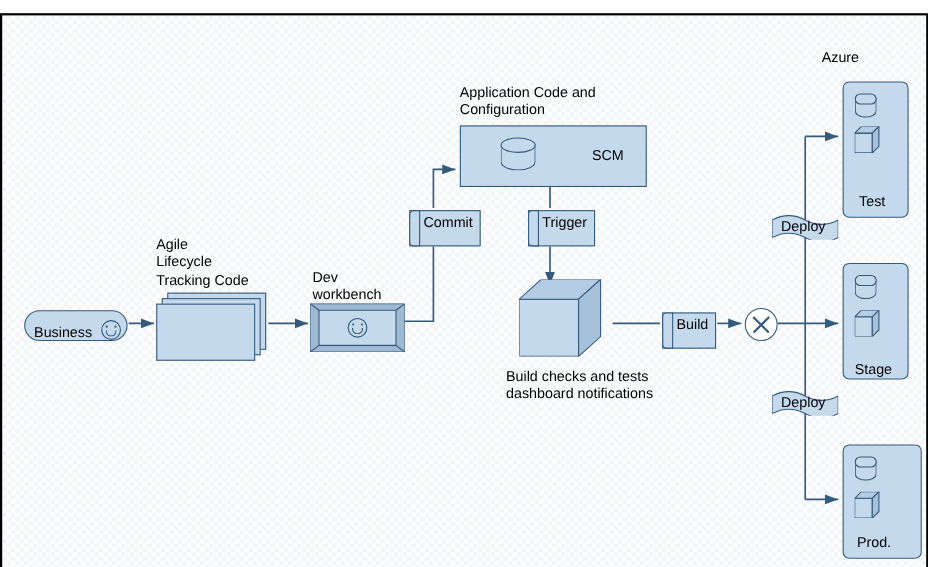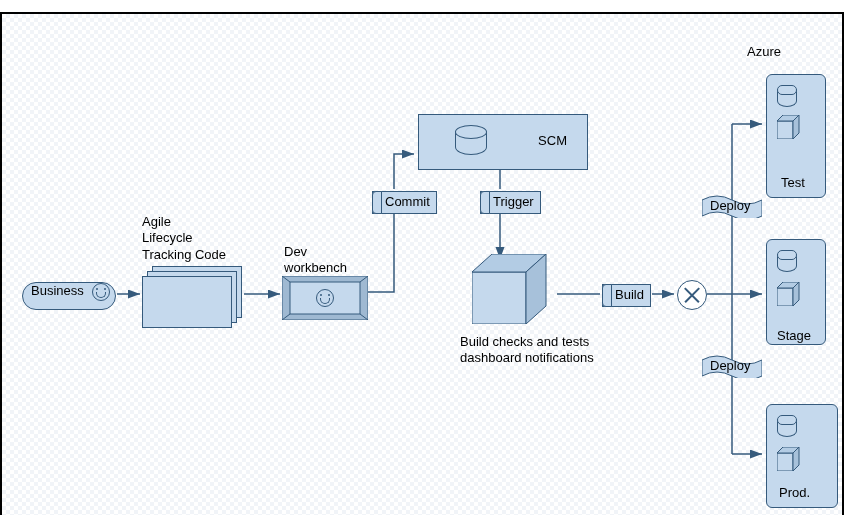--- a/index.html
+++ b/index.html
@@ -20,21 +20,21 @@
   svg.overlay{position:absolute;left:0;top:0}
   .smile{width:16px;height:16px;border:1.5px solid #355a7c;border-radius:50%;position:relative;display:inline-block;vertical-align:middle}
   .smile::before,.smile::after{content:"";position:absolute;width:2px;height:2px;background:#355a7c;border-radius:50%;top:4px}
   .smile::before{left:3px}.smile::after{right:3px}
   .smile .m{position:absolute;left:3px;right:3px;bottom:2px;height:5px;border:1.5px solid #355a7c;border-top:none;border-radius:0 0 10px 10px}
   .cyl{position:absolute}
   .db{width:20px;height:22px}
   .db .top{position:absolute;left:0;right:0;top:0;height:8px;border:1px solid #355a7c;border-radius:50%/100%;background:#c5d9ed}
   .db .body{position:absolute;left:0;right:0;top:4px;bottom:0;border:1px solid #355a7c;border-top:none;border-radius:0 0 10px 10px/0 0 6px 6px;background:#c5d9ed}
   .cube{position:absolute;width:24px;height:24px}
-  .flag{position:absolute;background:#c5d9ed;border:1px solid #355a7c;box-sizing:border-box;padding:2px 6px 4px 12px}
+  .flag{position:absolute;background:#c5d9ed;border:1px solid #355a7c;box-sizing:border-box;padding:2px 6px 14px 12px}
   .flag::before{content:"";position:absolute;left:-1px;top:-1px;bottom:-1px;width:8px;border:1px solid #355a7c;border-right:1px solid #355a7c;background:#c5d9ed;border-radius:4px 0 0 4px}
   .banner{position:absolute}
   .circleX{position:absolute;width:28px;height:28px;border:1.5px solid #355a7c;border-radius:50%;background:#fff}
   .circleX::before,.circleX::after{content:"";position:absolute;left:50%;top:50%;width:20px;height:1.5px;background:#355a7c;transform-origin:center}
   .circleX::before{transform:translate(-50%,-50%) rotate(45deg)}
   .circleX::after{transform:translate(-50%,-50%) rotate(-45deg)}
   .bevel{position:absolute;box-sizing:border-box}
   .envbox{position:absolute;background:#c5d9ed;border:1px solid #355a7c;border-radius:6px;box-sizing:border-box}
 </style>
 </head>
@@ -72,21 +72,21 @@
     <line x1="730" y1="110" x2="760" y2="110" stroke="#355a7c" stroke-width="1.5" marker-end="url(#ah)"></line>
 
     <line x1="730" y1="280" x2="760" y2="280" stroke="#355a7c" stroke-width="1.5" marker-end="url(#ah)"></line>
 
     <line x1="730" y1="440" x2="760" y2="440" stroke="#355a7c" stroke-width="1.5" marker-end="url(#ah)"></line>
   </svg>
 
   <div class="label" style="left:745px;top:30px">Azure</div>
 
 
-  <div class="shape pill" style="left:20px;top:268px;width:94px;height:28px;display:flex;align-items:flex-start;padding-left:8px;gap:8px">
+  <div class="shape pill" style="left:20px;top:268px;width:94px;height:28px;display:flex;align-items:flex-end;padding-left:8px;gap:8px">
     <span>Business</span>
     <span class="smile">
         <span class="m"></span>
       </span>
   </div>
 
   <div class="label" style="left:140px;top:200px">Agile
 Lifecycle
 Tracking Code</div>
 
@@ -110,20 +110,22 @@
     </svg>
     <span class="smile" style="position:absolute;left:34px;top:13px">
         <span class="m"></span>
       </span>
   </div>
 
   <div class="flag" style="left:370px;top:177px">
     <span>Commit</span>
   </div>
 
+  <div class="label" style="left:416px;top:62px">Application Code and
+Configuration</div>
 
   <div class="shape" style="left:416px;top:100px;width:170px;height:56px">
 
     <div class="cyl" style="left:36px;top:10px;width:32px;height:30px">
       <div style="position:absolute;left:0;right:0;top:6px;bottom:0;border:1px solid #355a7c;border-top:none;border-radius:0 0 16px 16px/0 0 8px 8px;background:#c5d9ed"></div>
       <div style="position:absolute;left:0;right:0;top:0;height:12px;border:1px solid #355a7c;border-radius:50%;background:#c5d9ed"></div>
     </div>
     <div class="label" style="right:20px;top:18px;left:auto">SCM</div>
   </div>
 

